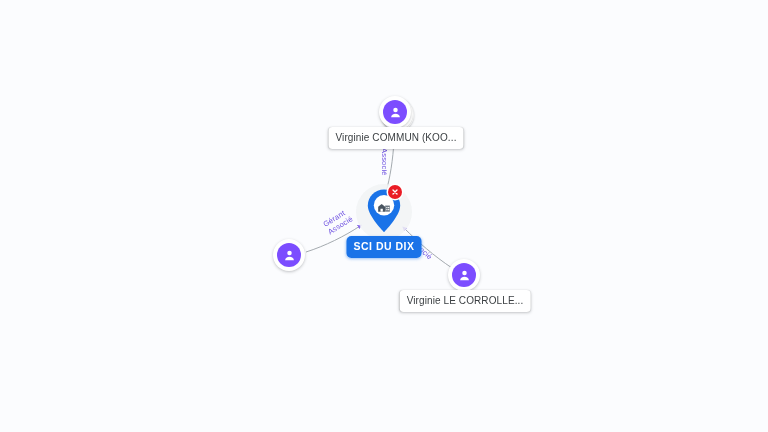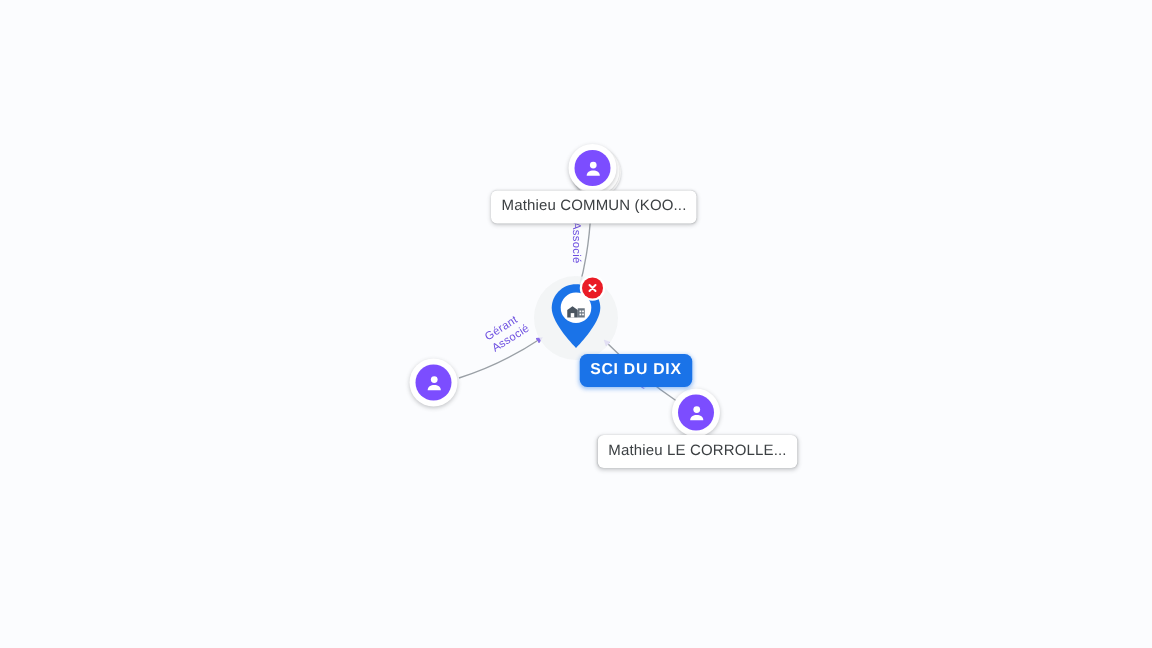--- a/index.html
+++ b/index.html
@@ -40,21 +40,20 @@
     letter-spacing: 0.1px;
   }
   .node-label.primary {
     background: #1a73e8;
     color: #ffffff;
     font-weight: bold;
     font-size: 10.5px;
     letter-spacing: 0.5px;
     border-radius: 5px;
     box-shadow: 0 1px 3px rgba(26,115,232,0.45);
-    margin-left: 40px;
   }
 
   
   .person-node {
     position: absolute;
     transform: translate(-50%, -50%);
     width: 34px;
     height: 34px;
   }
   .person-node .stack {
@@ -178,42 +177,42 @@
     <div class="stack s1"></div>
     <div class="stack s2"></div>
     <div class="disc"></div>
     <div class="avatar">
       <svg width="15" height="15" viewBox="0 0 24 24" aria-hidden="true">
         <circle cx="12" cy="8" r="3.6" fill="#ffffff"></circle>
         <path d="M5 19.5c0-3.6 3.2-5.6 7-5.6s7 2 7 5.6z" fill="#ffffff"></path>
       </svg>
     </div>
   </div>
-  <div class="node-label" style="left:396px; top:127px;">Mathieu COMMUN (KOO...</div>
+  <div class="node-label" style="left:396px; top:127px;">Virginie COMMUN (KOO...</div>
 
   <div class="person-node" style="left:290px; top:256px;">
     <div class="disc"></div>
     <div class="avatar">
       <svg width="15" height="15" viewBox="0 0 24 24" aria-hidden="true">
         <circle cx="12" cy="8" r="3.6" fill="#ffffff"></circle>
         <path d="M5 19.5c0-3.6 3.2-5.6 7-5.6s7 2 7 5.6z" fill="#ffffff"></path>
       </svg>
     </div>
   </div>
 
   <div class="person-node" style="left:465px; top:276px;">
     <div class="disc"></div>
     <div class="avatar">
       <svg width="15" height="15" viewBox="0 0 24 24" aria-hidden="true">
         <circle cx="12" cy="8" r="3.6" fill="#ffffff"></circle>
         <path d="M5 19.5c0-3.6 3.2-5.6 7-5.6s7 2 7 5.6z" fill="#ffffff"></path>
       </svg>
     </div>
   </div>
-  <div class="node-label" style="left:465px; top:290px;">Mathieu LE CORROLLE...</div>
+  <div class="node-label" style="left:465px; top:290px;">Virginie LE CORROLLE...</div>
 
   <div class="company-node" style="left:384px; top:212px;">
     <div class="halo"></div>
     <svg class="pin" width="36" height="46" viewBox="0 0 36 46" xmlns="http://www.w3.org/2000/svg">
       <path d="M18 1.5 C9 1.5 1.8 8.6 1.8 17.4 C1.8 28 18 44 18 44 C18 44 34.2 28 34.2 17.4 C34.2 8.6 27 1.5 18 1.5 Z" fill="#1a73e8"></path>
       <circle cx="18" cy="17.2" r="10.2" fill="#ffffff"></circle>
     </svg>
     <div class="pin-icon">
       <svg width="14" height="14" viewBox="0 0 24 24" aria-hidden="true">
         <path d="M2 20V11.4L8 7l6 4.4V20z" fill="#4a5560"></path>

